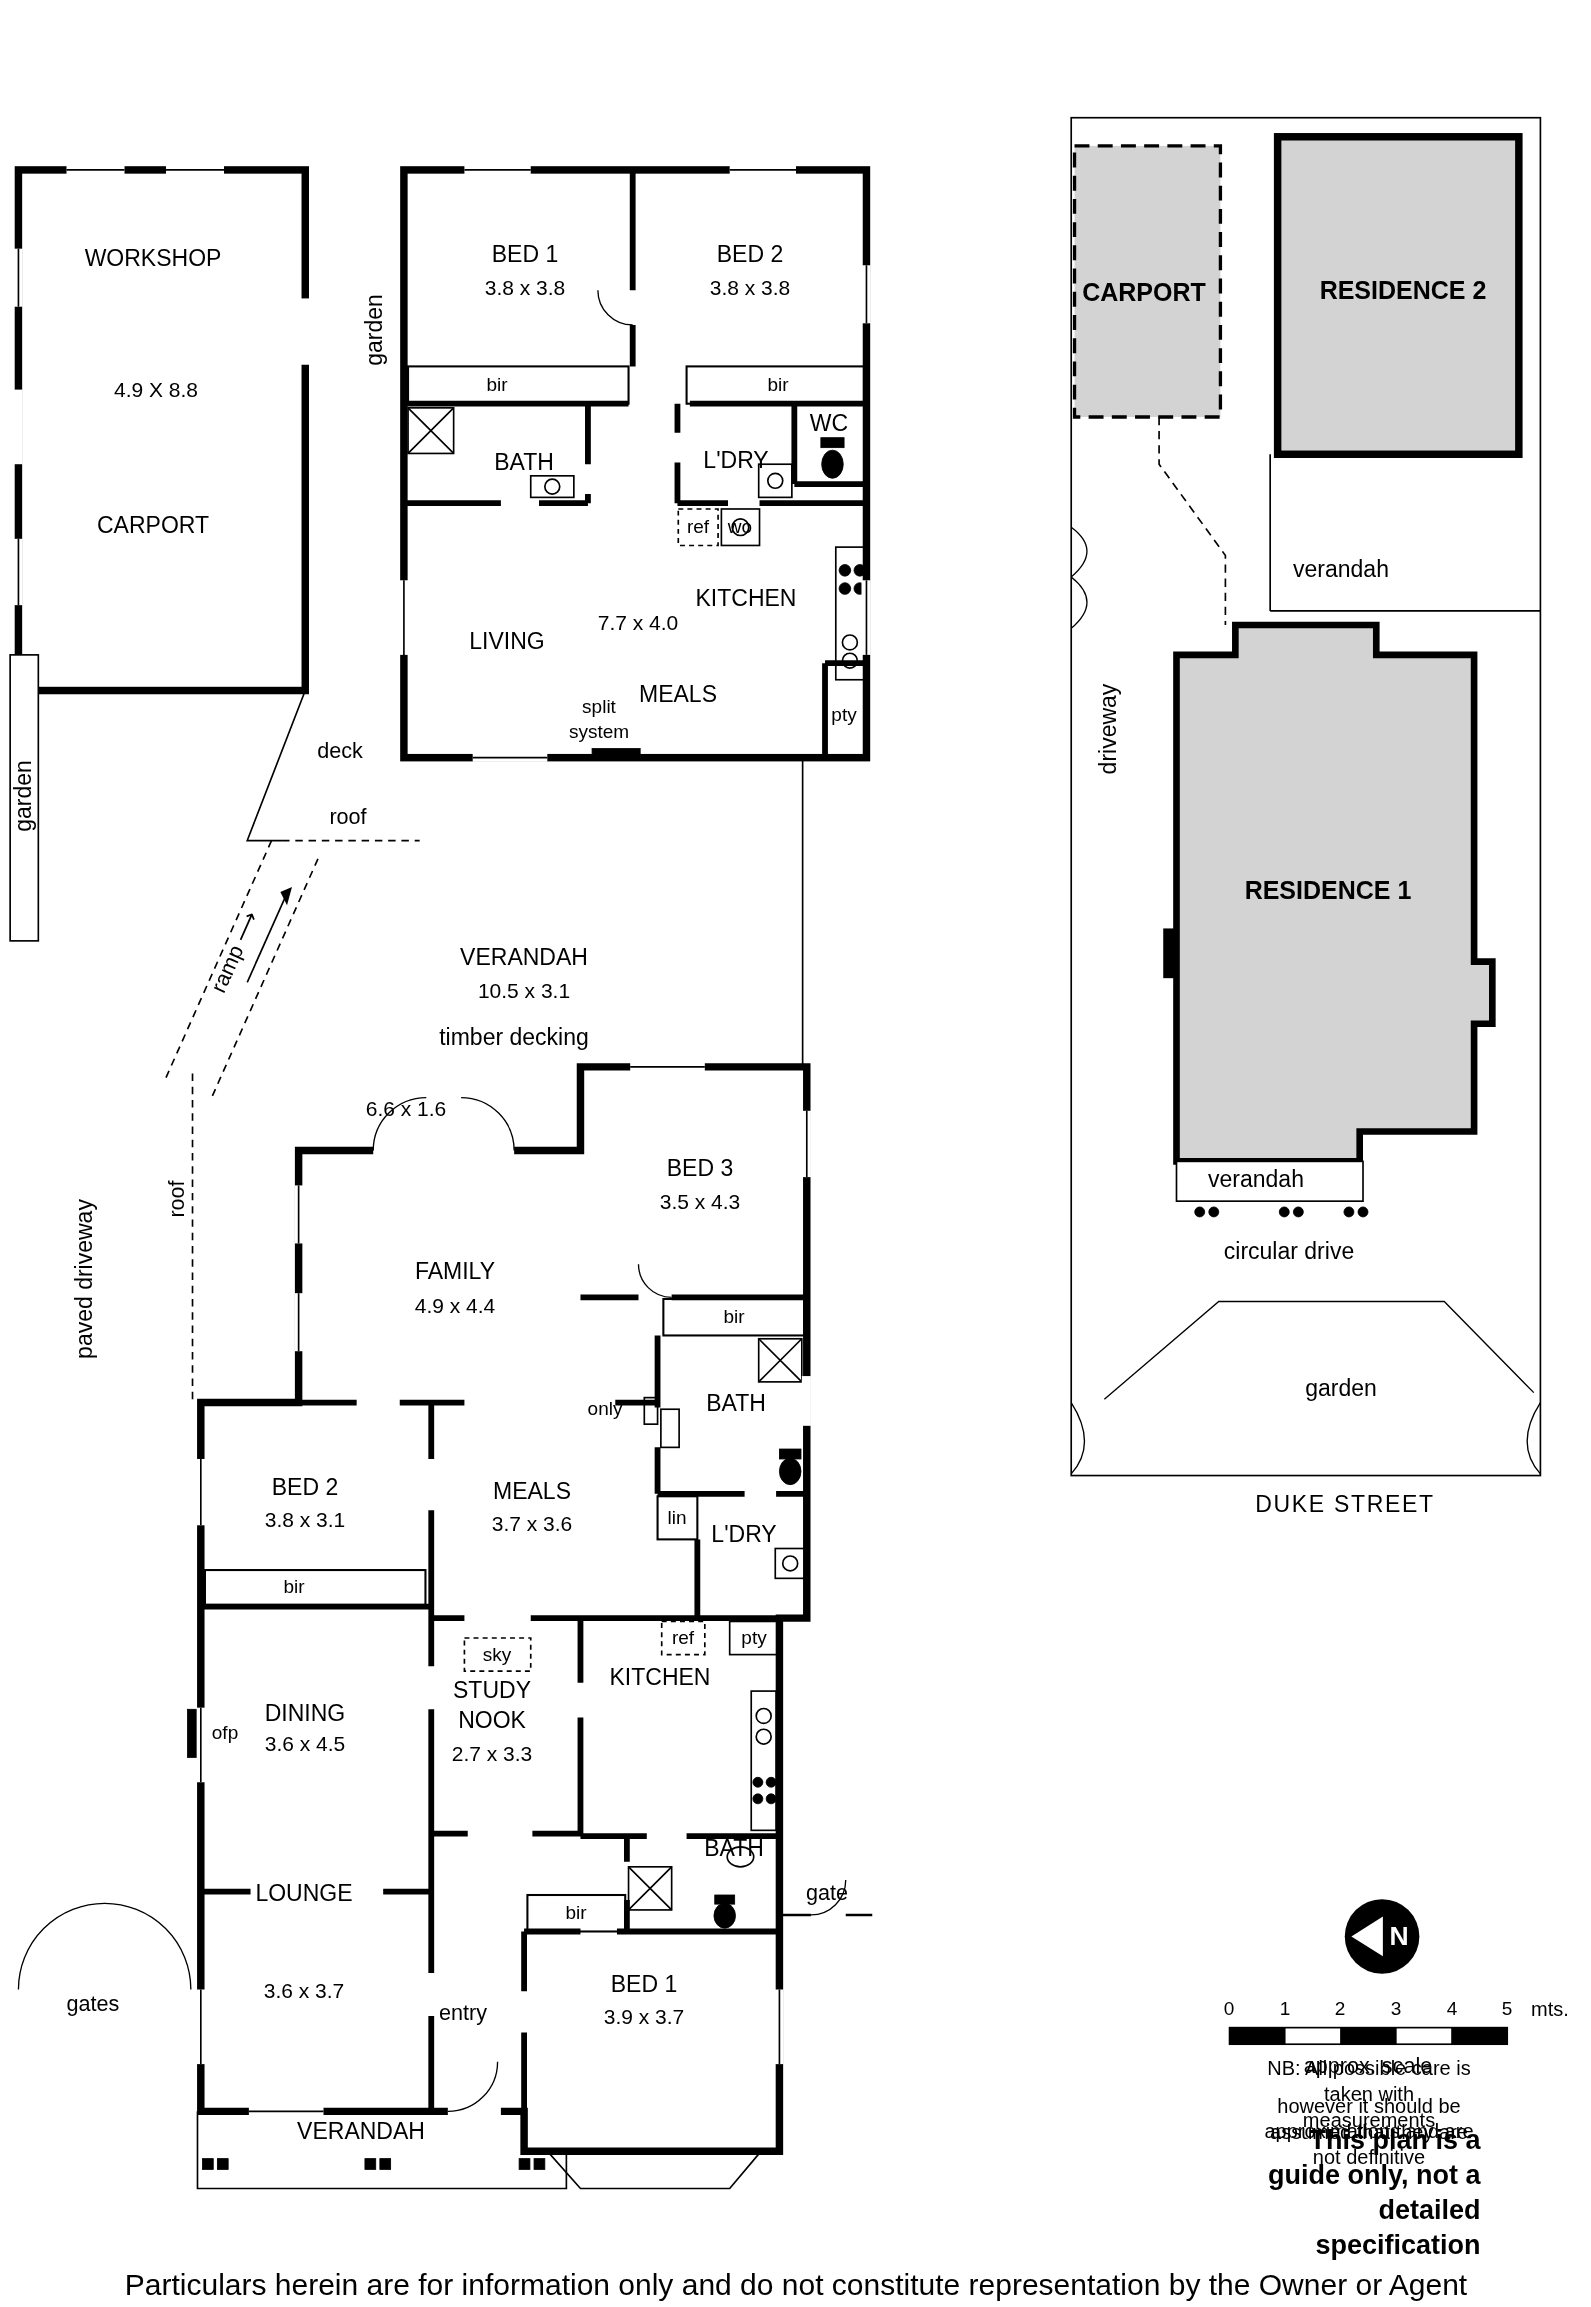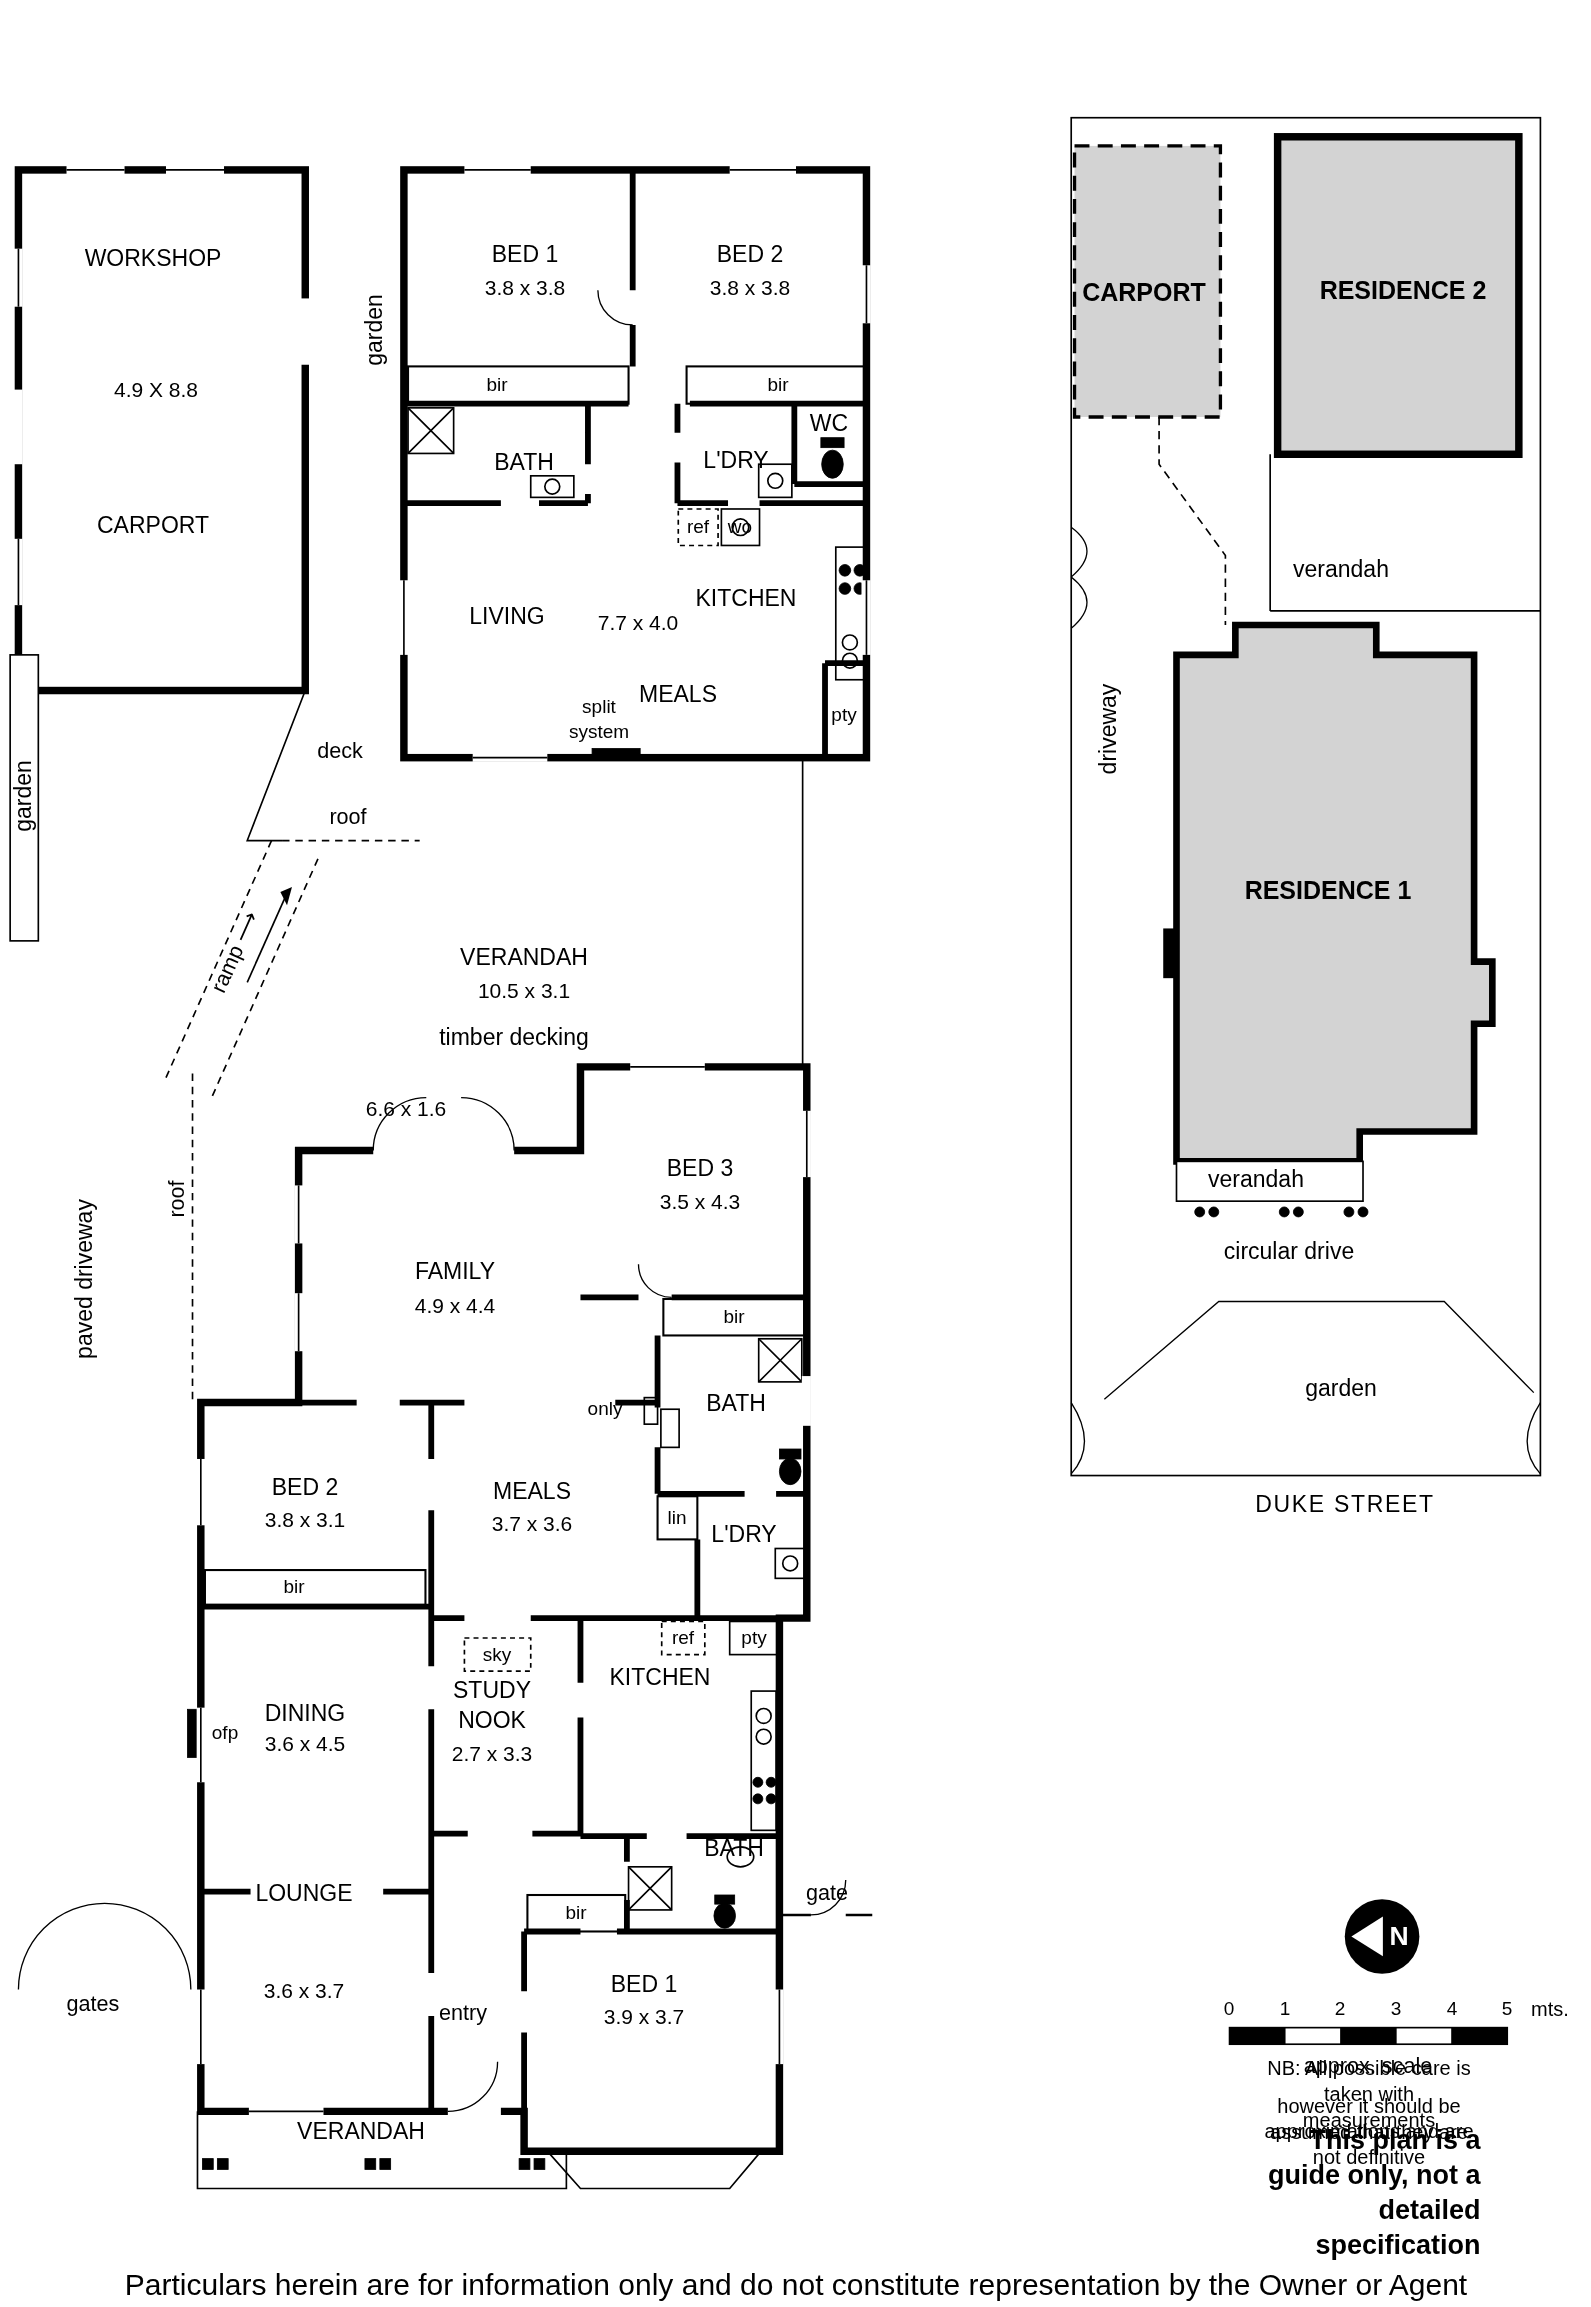--- a/index.html
+++ b/index.html
@@ -234,21 +234,21 @@
 <span class="lbl" style="left:750px;top:255px">BED 2</span>
 <span class="lbl dim" style="left:750px;top:288px">3.8 x 3.8</span>
 <span class="lbl sm" style="left:497px;top:385px">bir</span>
 <span class="lbl sm" style="left:778px;top:385px">bir</span>
 <span class="lbl" style="left:524px;top:463px">BATH</span>
 <span class="lbl" style="left:736px;top:461px">L'DRY</span>
 <span class="lbl" style="left:829px;top:424px">WC</span>
 <span class="lbl sm" style="left:698px;top:527px">ref</span>
 <span class="lbl sm" style="left:740px;top:527px">wo</span>
 <span class="lbl" style="left:746px;top:599px">KITCHEN</span>
-<span class="lbl" style="left:507px;top:617px">LIVING</span>
+<span class="lbl" style="left:507px;top:642px">LIVING</span>
 <span class="lbl dim" style="left:638px;top:623px">7.7 x 4.0</span>
 <span class="lbl" style="left:678px;top:695px">MEALS</span>
 <span class="lbl sm" style="left:599px;top:720px">split
 system</span>
 <span class="lbl sm" style="left:844px;top:715px">pty</span>
 <span class="lbl md" style="left:340px;top:751px">deck</span>
 <span class="lbl md" style="left:348px;top:817px">roof</span>
 <span class="lbl ramp" style="left:235px;top:952px">ramp ⟶</span>
 <span class="lbl" style="left:524px;top:958px">VERANDAH</span>
 <span class="lbl dim" style="left:524px;top:991px">10.5 x 3.1</span>

